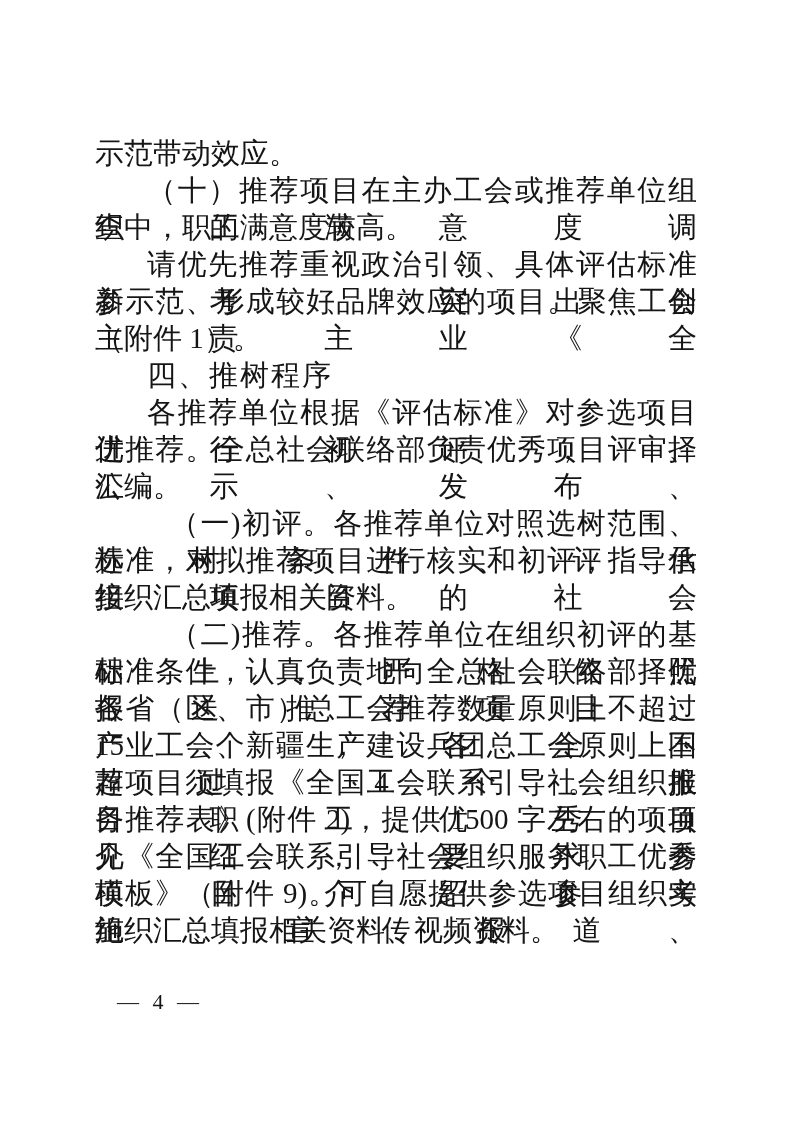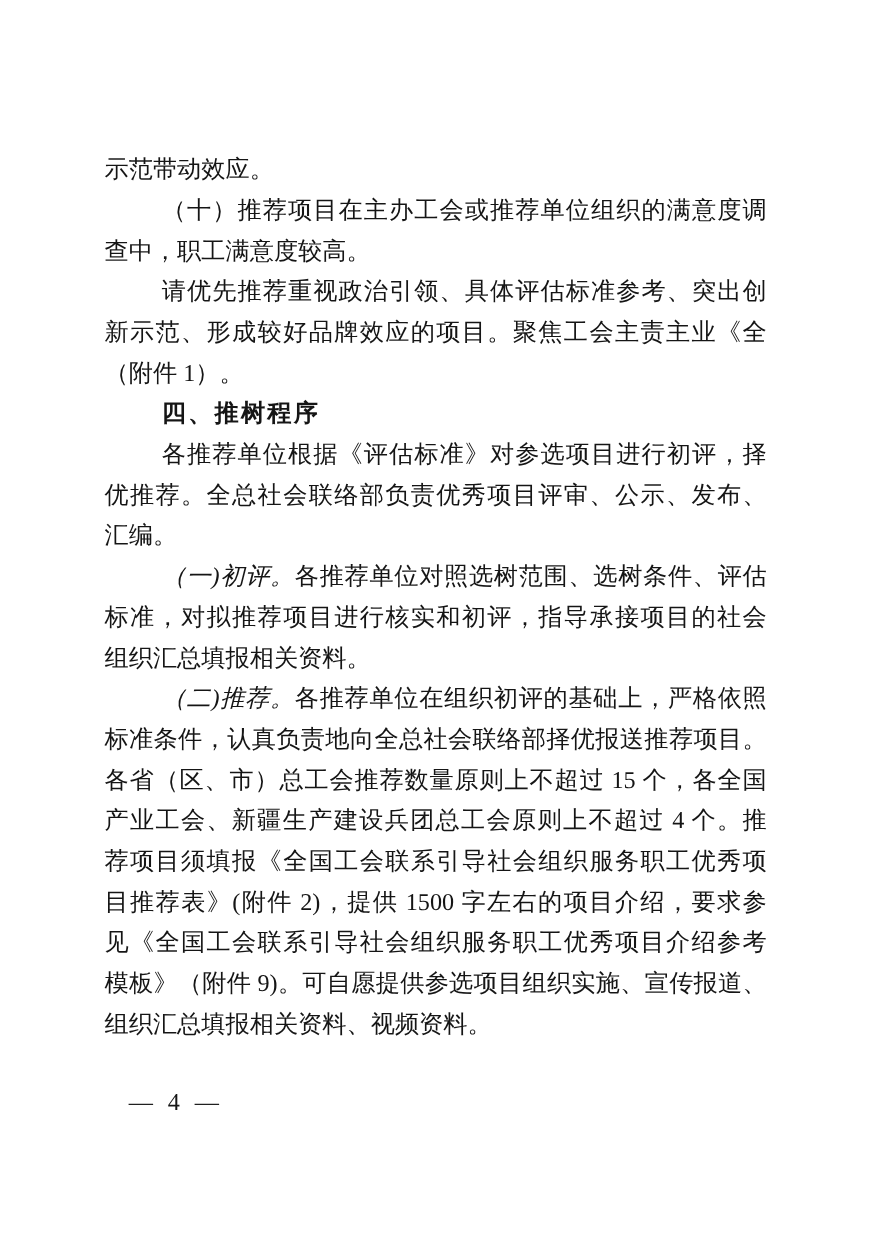--- a/index.html
+++ b/index.html
@@ -19,40 +19,40 @@
   .doc-body {
     position: absolute;
     top: 135px;
     left: 95px;
     width: 602px;
   }
   .line {
     width: 602px;
     height: 37px;
     line-height: 37px;
-    font-size: 22px;
+    font-size: 29px;
     white-space: nowrap;
     letter-spacing: 0px;
   }
   .line.justify {
     white-space: normal;
     text-align: justify;
     text-align-last: justify;
     text-justify: inter-character;
   }
   .line.indent {
     text-indent: 52px;
   }
   .line.bold {
-    font-weight: 700;
+    font-weight: 400;
     font-family: "Liberation Sans", "DejaVu Sans", sans-serif;
     letter-spacing: 2px;
   }
   .kai {
-    font-style: italic;
+    margin-left: 23px;
   }
   .footer {
     position: absolute;
     left: 117px;
     top: 988px;
     font-size: 22px;
     line-height: 28px;
     letter-spacing: 4px;
     color: #151515;
   }

